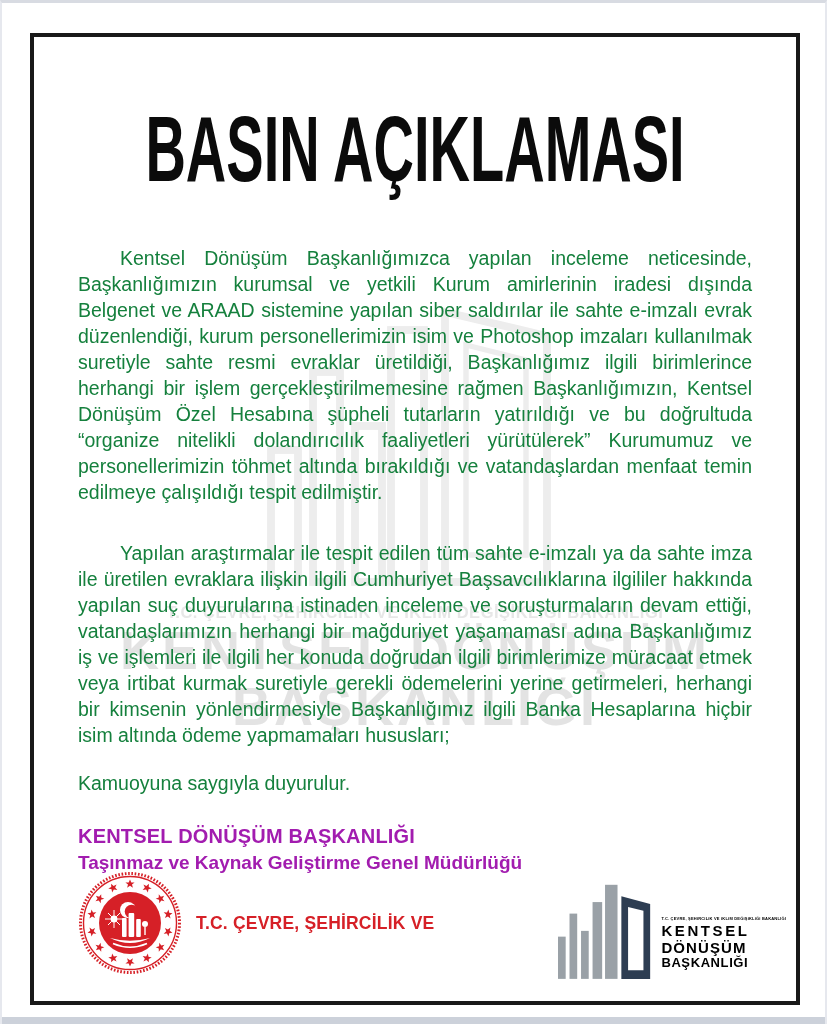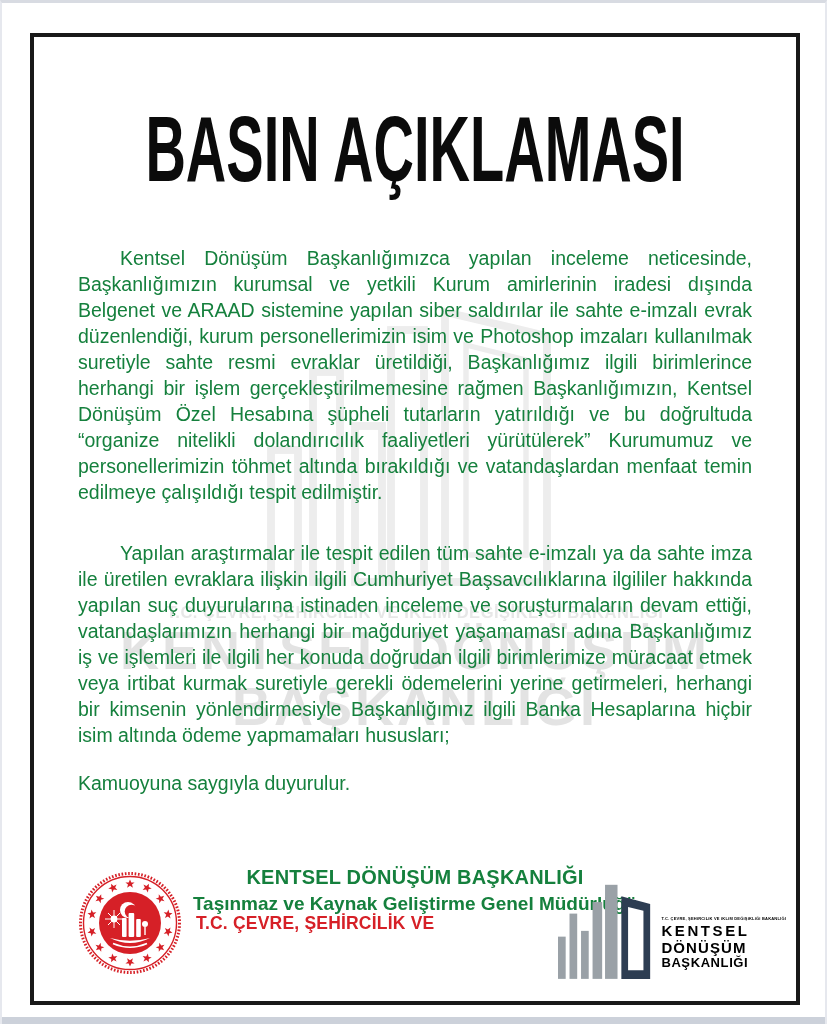--- a/index.html
+++ b/index.html
@@ -29,21 +29,21 @@
     display:inline-block; font-size:70px; font-weight:900; color:#0b0b0b;
     letter-spacing:0px; white-space:nowrap;
     transform:scale(0.80,1.32); transform-origin:center top;
   }
 
   .doc-body { margin-top:36px; color:#15803d; font-size:19.5px; line-height:26px; text-align:justify; }
   .para { text-indent:42px; }
   .para + .para { margin-top:35px; }
   .closing { margin-top:22px; text-align:left; }
 
-  .signature { margin-top:70px; text-align:center; color:#15803d; }
+  .signature { margin-top:29px; color:#a21caf; }
   .sig-1 { font-size:20px; font-weight:800; letter-spacing:.2px; }
   .sig-2 { font-size:19px; font-weight:bold; margin-top:4px; }
 
   
   .ministry-logo { position:absolute; left:44px; bottom:26px; display:flex; align-items:center; z-index:1; }
   .ministry-text { margin-left:14px; color:#d62027; font-weight:800; font-size:17.5px; line-height:22px; letter-spacing:.2px; }
 
   
   .agency-logo { position:absolute; right:10px; bottom:22px; display:flex; align-items:flex-end; z-index:1; }
   .agency-text { margin-left:7px; color:#000000; padding-bottom:8px; }

